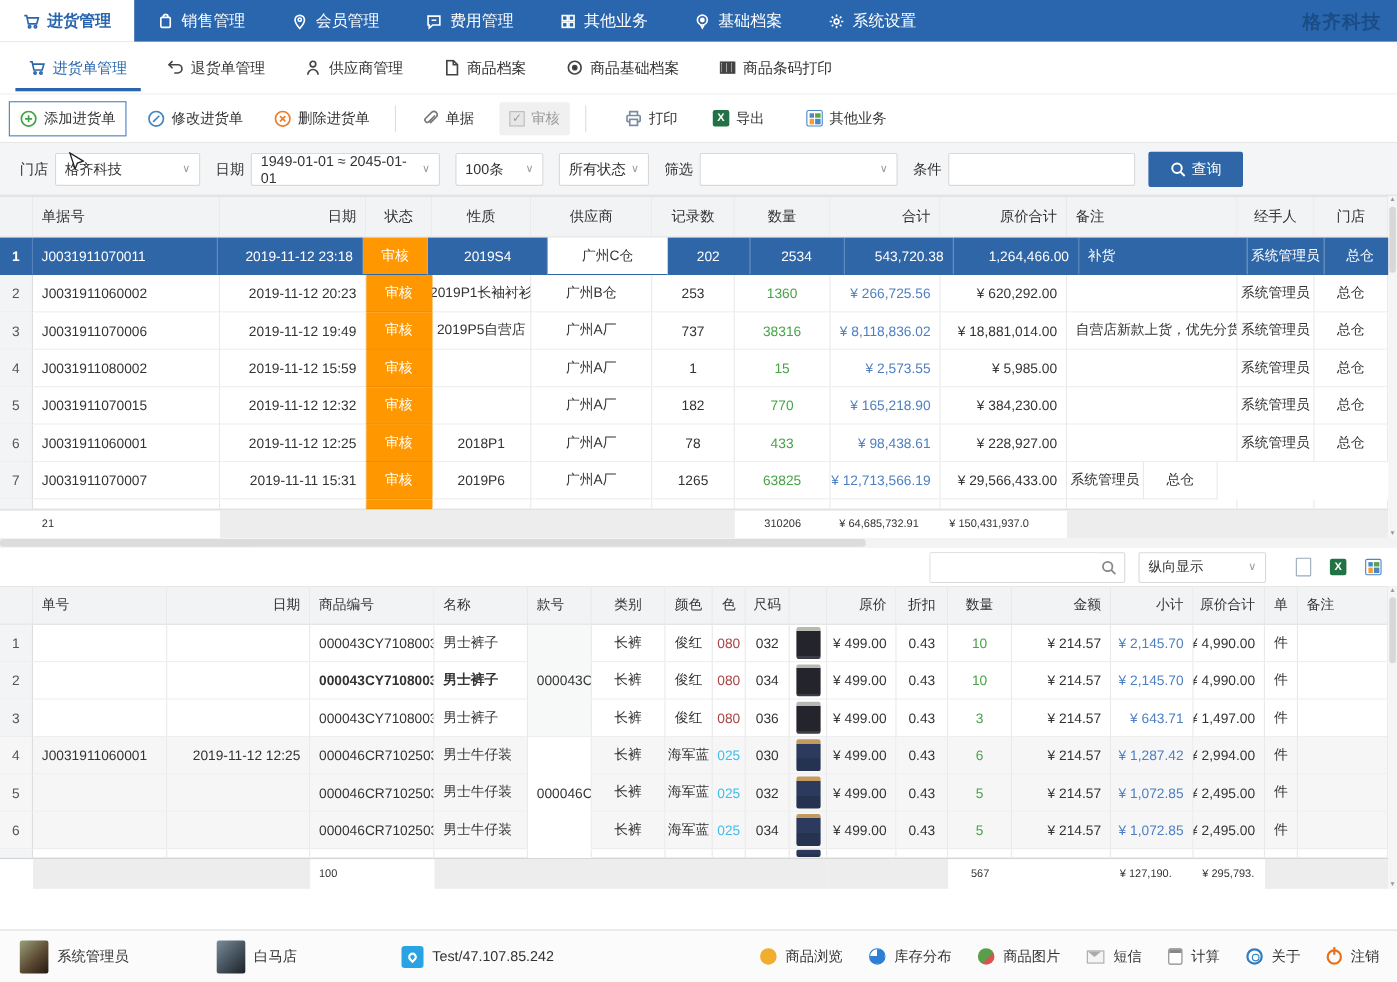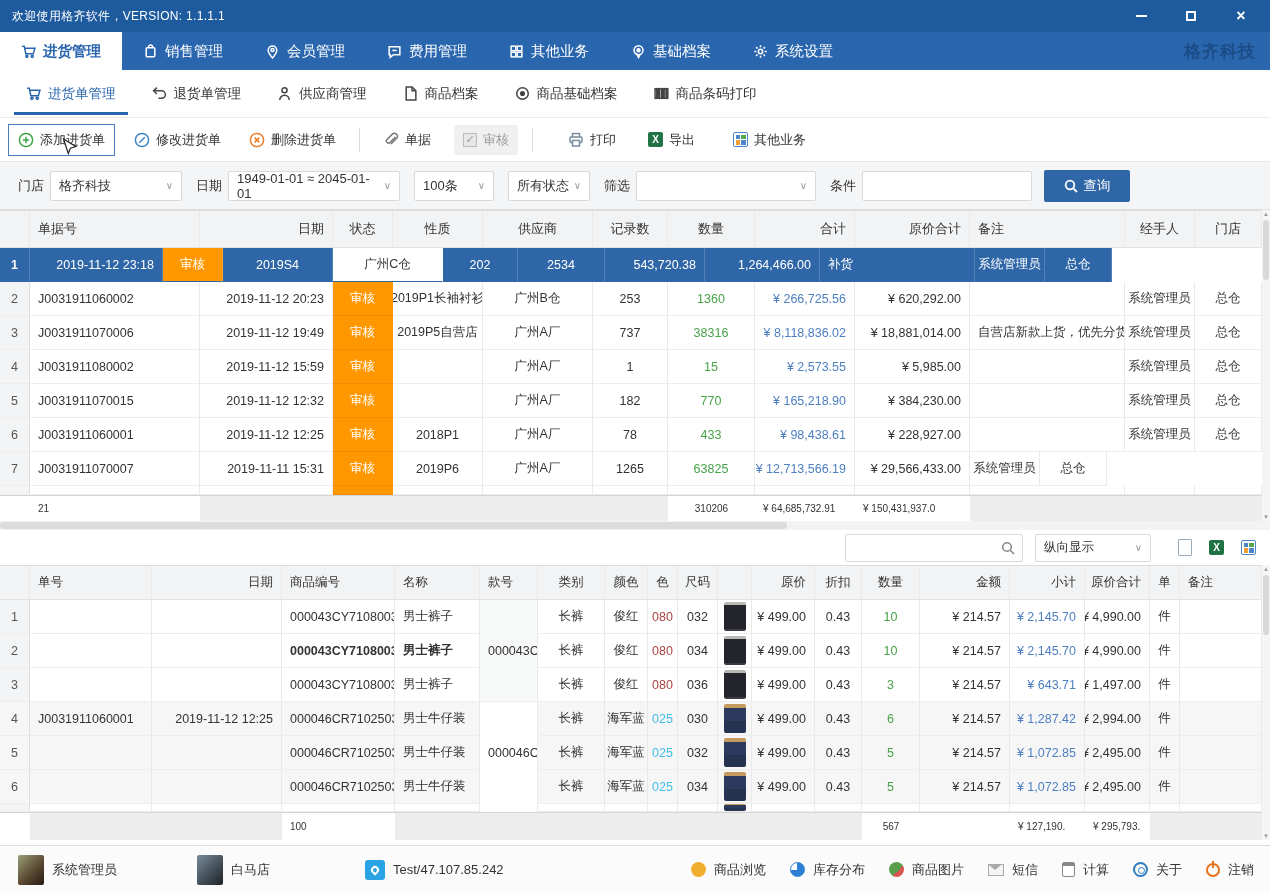--- a/index.html
+++ b/index.html
@@ -117,34 +117,20 @@
   .power-ic { width:14px; height:14px; border:2px solid #e8711a; border-radius:50%; position:relative; }
   .power-ic::after { content:""; position:absolute; left:4px; top:-4px; width:2px; height:7px; background:#e8711a; }
 
   .cursor-arrow { position:absolute; left:62px; top:138px; z-index:50; pointer-events:none; }
 </style>
 </head>
 <body>
 
 <div class="app">
 
-  <div class="titlebar">
-    <span class="title">欢迎使用格齐软件，VERSION: 1.1.1.1</span>
-    <div class="winbtns">
-      <span class="winbtn">
-          <i class="min"></i>
-        </span>
-      <span class="winbtn">
-          <i class="max"></i>
-        </span>
-      <span class="winbtn">
-          <span class="cls">×</span>
-        </span>
-    </div>
-  </div>
 
   <div class="navbar">
     <div class="nav-item active">
       <svg viewBox="0 0 14 14">
           <path d="M1 2h2l1.5 7h7l1.5-5H4"></path>
           <circle cx="5.5" cy="11.5" r="1"></circle>
           <circle cx="10.5" cy="11.5" r="1"></circle>
         </svg>
       <span>进货管理</span>
     </div>
@@ -354,20 +340,21 @@
         <div class="th ac" style="width: 87px;">数量</div>
         <div class="th ar" style="width: 100px;">合计</div>
         <div class="th ar" style="width: 115px;">原价合计</div>
         <div class="th al" style="width: 155px;">备注</div>
         <div class="th ac" style="width: 70px;">经手人</div>
         <div class="th ac" style="width: 67px;">门店</div>
       </div>
     <div id="m-body">
         <div class="tr sel">
           <div class="td rn" style="width: 30px;">1</div>
+          <div class="td al" style="width: 170px;">J0031911070011</div>
           <div class="td ar" style="width: 133px;">2019-11-12 23:18</div>
           <div class="td st-badge" style="width: 60px;">审核</div>
           <div class="td ac" style="width: 110px;">2019S4</div>
           <div class="td ac sup sup-white" style="width: 110px;">广州C仓</div>
           <div class="td ac" style="width: 75px;">202</div>
           <div class="td ac green" style="width: 87px;">2534</div>
           <div class="td ar blue" style="width: 100px;">543,720.38</div>
           <div class="td ar" style="width: 115px;">1,264,466.00</div>
           <div class="td al" style="width: 155px;">补货</div>
           <div class="td ac" style="width: 70px;">系统管理员</div>

